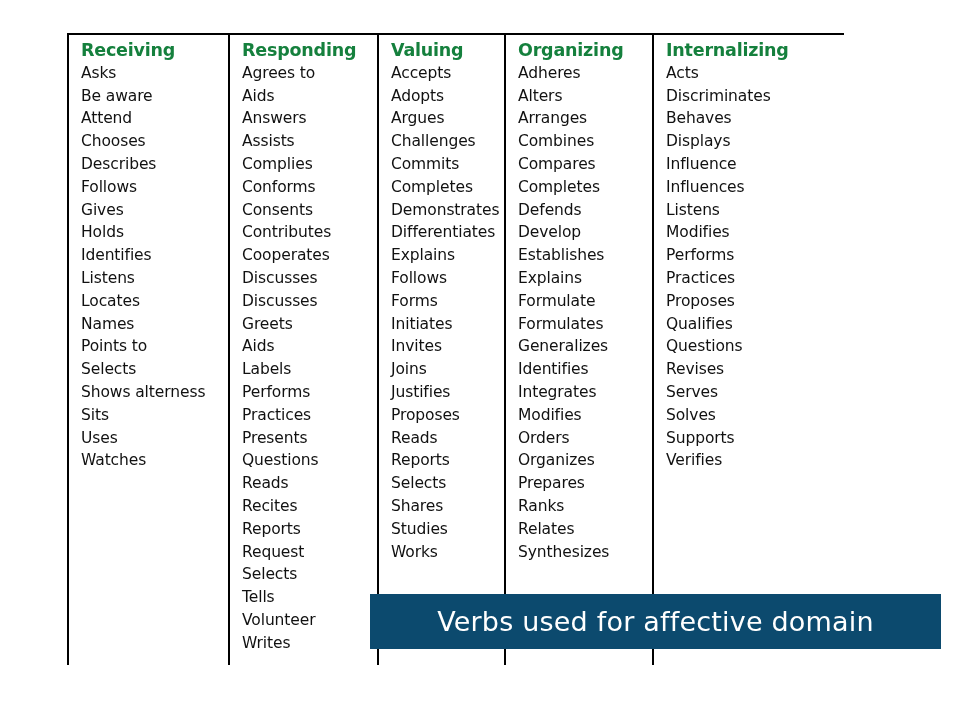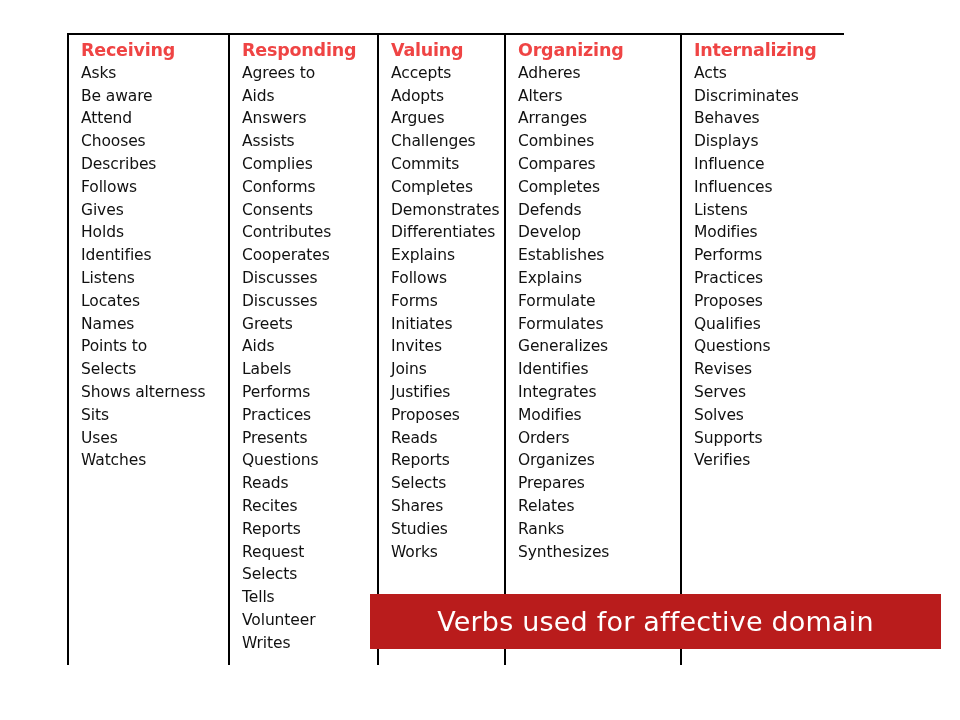--- a/index.html
+++ b/index.html
@@ -42,25 +42,25 @@
     box-sizing: border-box;
     border-left: 2px solid #000000;
     height: 630px;
     padding-left: 12px;
     padding-top: 4px;
   }
 
   .col-w-0 { width: 161px; }
   .col-w-1 { width: 149px; }
   .col-w-2 { width: 127px; }
-  .col-w-3 { width: 176px; }
+  .col-w-3 { width: 148px; }
   .col-w-4 { width: 158px; }
 
   .column-header {
-    color: #ef4444;
+    color: #15803d;
     font-weight: bold;
     font-size: 17.5px;
     line-height: 22.8px;
     height: 22.8px;
     white-space: nowrap;
     letter-spacing: -0.2px;
     font-family: "DejaVu Sans", sans-serif;
   }
 
   .verb-list {
@@ -79,21 +79,21 @@
     font-family: "DejaVu Sans", sans-serif;
   }
 
   
   #caption-banner {
     position: absolute;
     left: 370px;
     top: 594px;
     width: 571px;
     height: 55px;
-    background: #b91c1c;
+    background: #0c4a6e;
     display: flex;
     align-items: center;
     justify-content: center;
   }
 
   #caption-text {
     color: #ffffff;
     font-size: 27px;
     line-height: 30px;
     white-space: nowrap;
@@ -204,22 +204,22 @@
           <li class="verb-item">Explains</li>
           <li class="verb-item">Formulate</li>
           <li class="verb-item">Formulates</li>
           <li class="verb-item">Generalizes</li>
           <li class="verb-item">Identifies</li>
           <li class="verb-item">Integrates</li>
           <li class="verb-item">Modifies</li>
           <li class="verb-item">Orders</li>
           <li class="verb-item">Organizes</li>
           <li class="verb-item">Prepares</li>
+          <li class="verb-item">Ranks</li>
           <li class="verb-item">Relates</li>
-          <li class="verb-item">Ranks</li>
           <li class="verb-item">Synthesizes</li>
         </ul>
       </div>
       <div class="verb-column col-w-4">
         <div class="column-header">Internalizing</div>
         <ul class="verb-list">
           <li class="verb-item">Acts</li>
           <li class="verb-item">Discriminates</li>
           <li class="verb-item">Behaves</li>
           <li class="verb-item">Displays</li>

